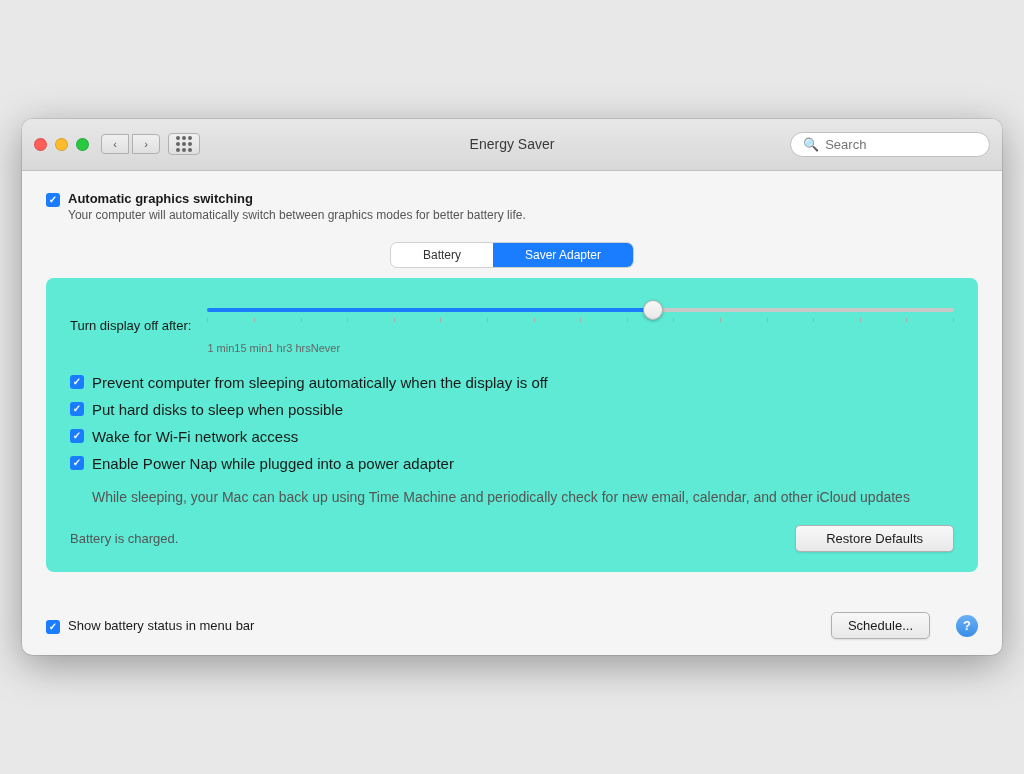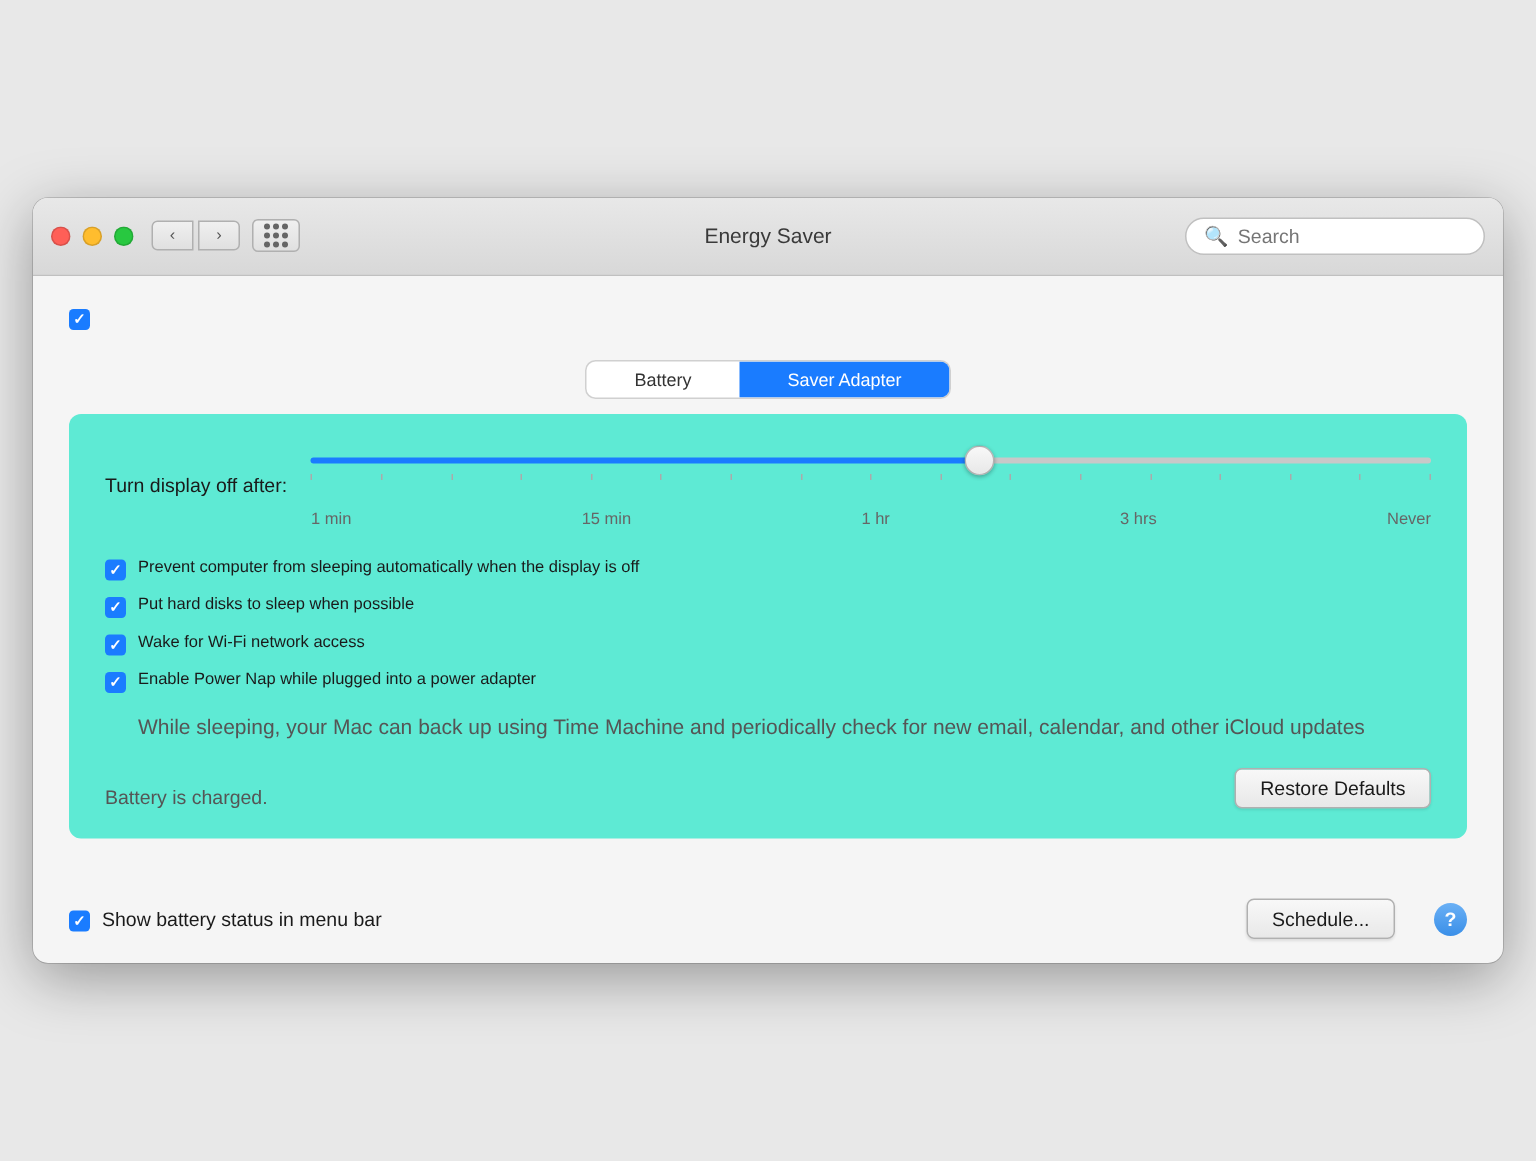--- a/index.html
+++ b/index.html
@@ -201,61 +201,60 @@
       justify-content: space-between;
       margin-top: 2px;
     }
     .tick {
       width: 1px;
       height: 4px;
       background: #aaa;
     }
     .tick-labels {
       display: flex;
-      justify-content: space-between;
       margin-top: 20px;
     }
     .tick-label {
       font-size: 11px;
       color: #666;
       text-align: center;
     }
     .options-list {
       display: flex;
       flex-direction: column;
       gap: 10px;
     }
     .option-item {
       display: flex;
       align-items: flex-start;
       gap: 8px;
     }
     .option-item .checkbox { margin-top: 1px; }
     .option-text {
-      font-size: 11px;
+      font-size: 15px;
       color: #1a1a1a;
     }
     .option-subtext {
       font-size: 14px;
       color: #555;
       margin-top: 16px;
       line-height: 1.4;
     }
     .panel-footer {
       display: flex;
-      align-items: flex-end;
+      align-items: center;
       justify-content: space-between;
       margin-top: 18px;
     }
     .battery-status {
       font-size: 13px;
       color: #555;
     }
     .restore-btn {
-      padding: 5px 16px;
+      padding: 5px 30px;
       background: linear-gradient(to bottom, #f8f8f8, #e8e8e8);
       border: 1px solid #b0b0b0;
       border-radius: 5px;
       font-size: 13px;
       color: #1a1a1a;
       cursor: pointer;
       box-shadow: 0 1px 2px rgba(0,0,0,0.1);
     }
     .bottom-bar {
       display: flex;
@@ -362,20 +361,24 @@
       <input class="search-input" type="text" placeholder="Search" style="">
     </div>
   </div>
 
   <div class="content">
 
     <div class="auto-graphics">
       <div class="checkbox">
         <span class="checkmark">✓</span>
       </div>
+      <div class="auto-graphics-text">
+        <h3>Automatic graphics switching</h3>
+        <p>Your computer will automatically switch between graphics modes for better battery life.</p>
+      </div>
     </div>
 
     <div class="tab-segment">
       <div class="segment-control">
         <button class="segment-btn">Battery</button>
         <button class="segment-btn active">Saver Adapter</button>
       </div>
     </div>
 
     <div class="panel">

